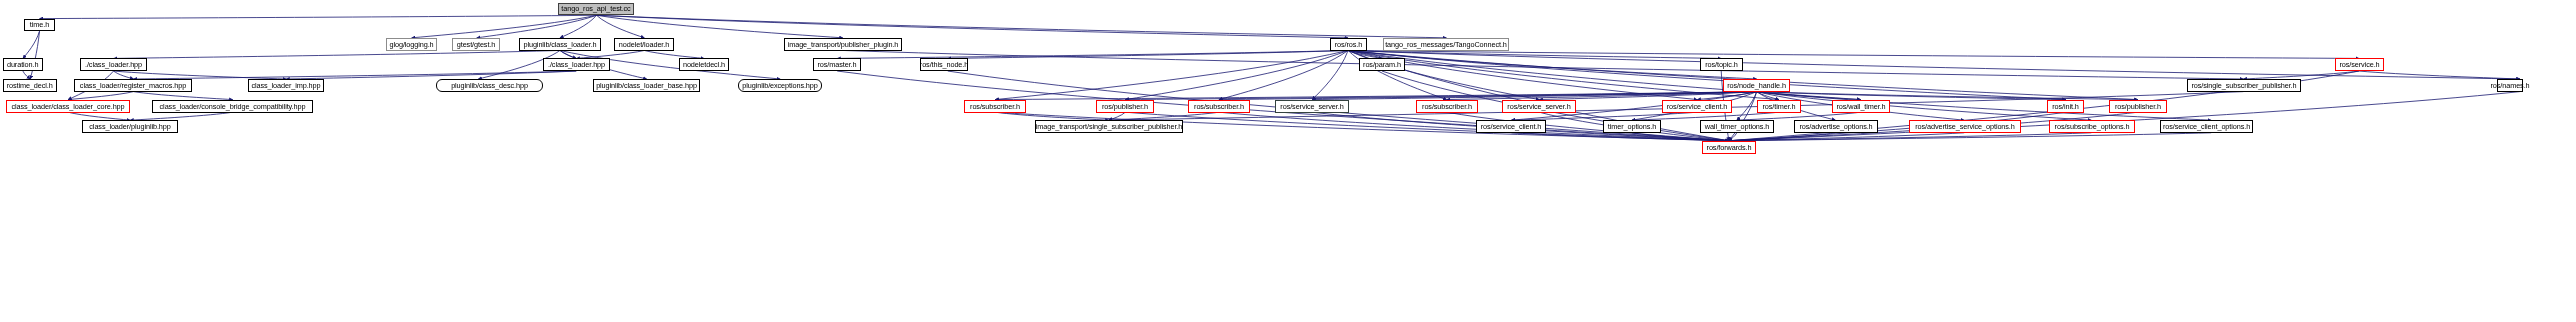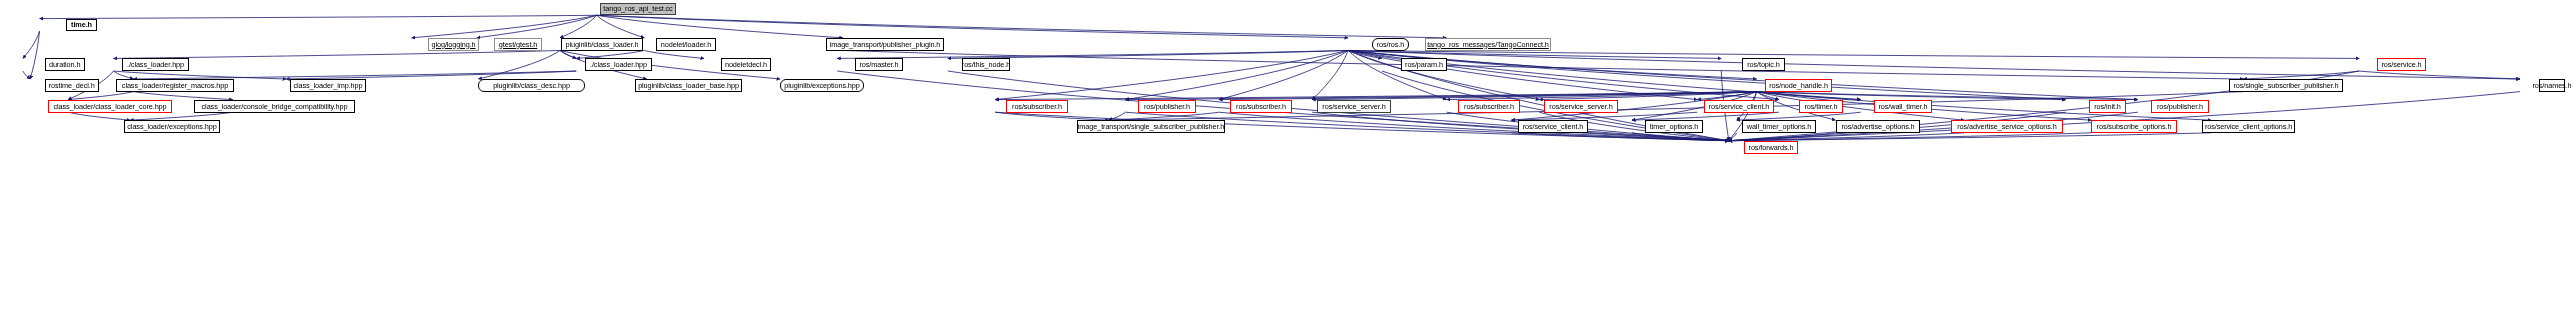--- a/index.html
+++ b/index.html
@@ -32,36 +32,34 @@
     justify-content: center;
     height: 12.6px;
     border: 0.7px solid #000000;
     background: #ffffff;
     color: #000000;
     font-size: 7.3px;
     line-height: 7.3px;
     white-space: nowrap;
     padding: 0 3.3px;
     letter-spacing: -0.1px;
-    margin-left: 42px;
   }
   .node.root {
     background: #bfbfbf;
     border: 0.7px solid #404040;
     font-size: 7.3px;
   }
   .node.red {
     border: 0.7px solid #ff0000;
   }
   .node.dark {
     border: 0.7px solid #34423f;
   }
   .node.grey-edge {
     border: 0.7px solid #8c8c8c;
-    text-decoration: underline;
   }
   .node .lbl {
     display: block;
   }
 </style>
 </head>
 <body>
 
 <div id="graph">
   <svg id="edge-layer" width="2576" height="322" viewBox="0 0 3879 485">
@@ -166,39 +164,39 @@
         <path d="M 2645.5 138 C 2829.3599999999997 157.35, 3158.875 173.26, 3330 181" marker-end="url(#arrow)"></path>
         <path d="M 2645.5 138 C 2549.84 157.35, 2368.375 173.26, 2276 181" marker-end="url(#arrow)"></path>
         <path d="M 2645.5 138 C 2600.6600000000003 157.35, 2504.5 173.26, 2457.5 181" marker-end="url(#arrow)"></path>
         <path d="M 2645.5 138 C 2638.72 157.35, 2623 173.26, 2615.5 181" marker-end="url(#arrow)"></path>
       </g>
   </svg>
   <div id="nodes">
       <div class="node root" style="left: 558px; top: 2.7px; width: 76px;">
         <span class="lbl">tango_ros_api_test.cc</span>
       </div>
-      <div class="node" style="left: 24px; top: 18.6px; width: 31px; font-weight: bold;">
+      <div class="node" style="left: 24px; top: 18.6px; width: 31px;">
         <span class="lbl">time.h</span>
       </div>
       <div class="node grey-edge" style="left: 386px; top: 38px; width: 51px;">
         <span class="lbl">glog/logging.h</span>
       </div>
       <div class="node grey-edge" style="left: 452px; top: 38px; width: 48px;">
         <span class="lbl">gtest/gtest.h</span>
       </div>
       <div class="node" style="left: 519px; top: 38px; width: 82px; justify-content: center;">
         <span class="lbl">pluginlib/class_loader.h</span>
       </div>
       <div class="node" style="left: 614px; top: 38px; width: 60px;">
         <span class="lbl">nodelet/loader.h</span>
       </div>
       <div class="node" style="left: 784px; top: 38px; width: 118px;">
         <span class="lbl">image_transport/publisher_plugin.h</span>
       </div>
-      <div class="node" style="left: 1330px; top: 38px; width: 37px; border-radius: 6px;">
+      <div class="node" style="left: 1330px; top: 38px; width: 37px;">
         <span class="lbl">ros/ros.h</span>
       </div>
       <div class="node grey-edge" style="left: 1383px; top: 38px; width: 126px;">
         <span class="lbl">tango_ros_messages/TangoConnect.h</span>
       </div>
       <div class="node" style="left: 2.7px; top: 58px; width: 40px;">
         <span class="lbl">duration.h</span>
       </div>
       <div class="node" style="left: 80px; top: 58px; width: 67px;">
         <span class="lbl">./class_loader.hpp</span>
@@ -284,21 +282,21 @@
       <div class="node red" style="left: 1832px; top: 100px; width: 58px;">
         <span class="lbl">ros/wall_timer.h</span>
       </div>
       <div class="node red" style="left: 2047px; top: 100px; width: 37px;">
         <span class="lbl">ros/init.h</span>
       </div>
       <div class="node red" style="left: 2109px; top: 100px; width: 58px;">
         <span class="lbl">ros/publisher.h</span>
       </div>
       <div class="node" style="left: 82px; top: 120px; width: 96px;">
-        <span class="lbl">class_loader/exceptions.hpp</span>
+        <span class="lbl">class_loader/pluginlib.hpp</span>
       </div>
       <div class="node" style="left: 1035px; top: 120px; width: 148px;">
         <span class="lbl">image_transport/single_subscriber_publisher.h</span>
       </div>
       <div class="node" style="left: 1476px; top: 120px; width: 70px;">
         <span class="lbl">ros/service_client.h</span>
       </div>
       <div class="node" style="left: 1603px; top: 120px; width: 58px;">
         <span class="lbl">timer_options.h</span>
       </div>

